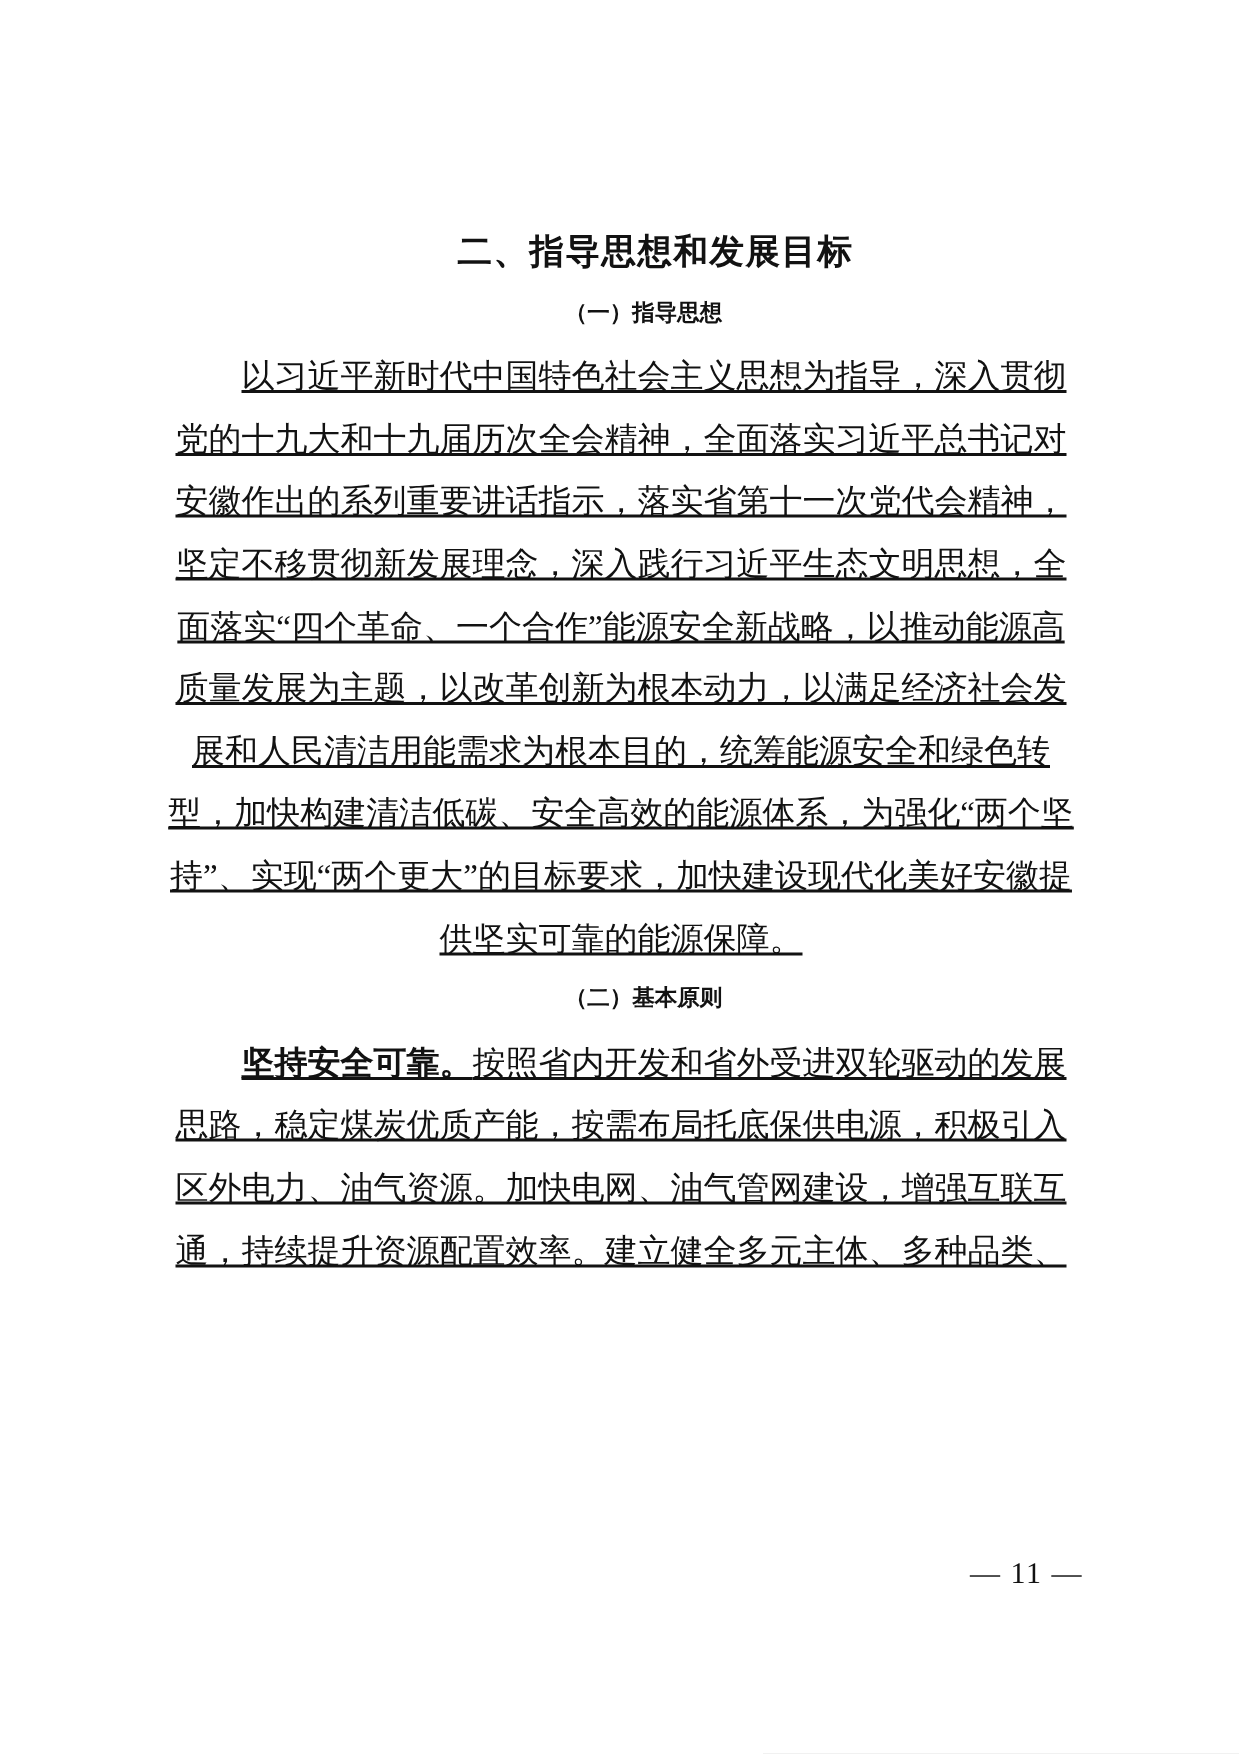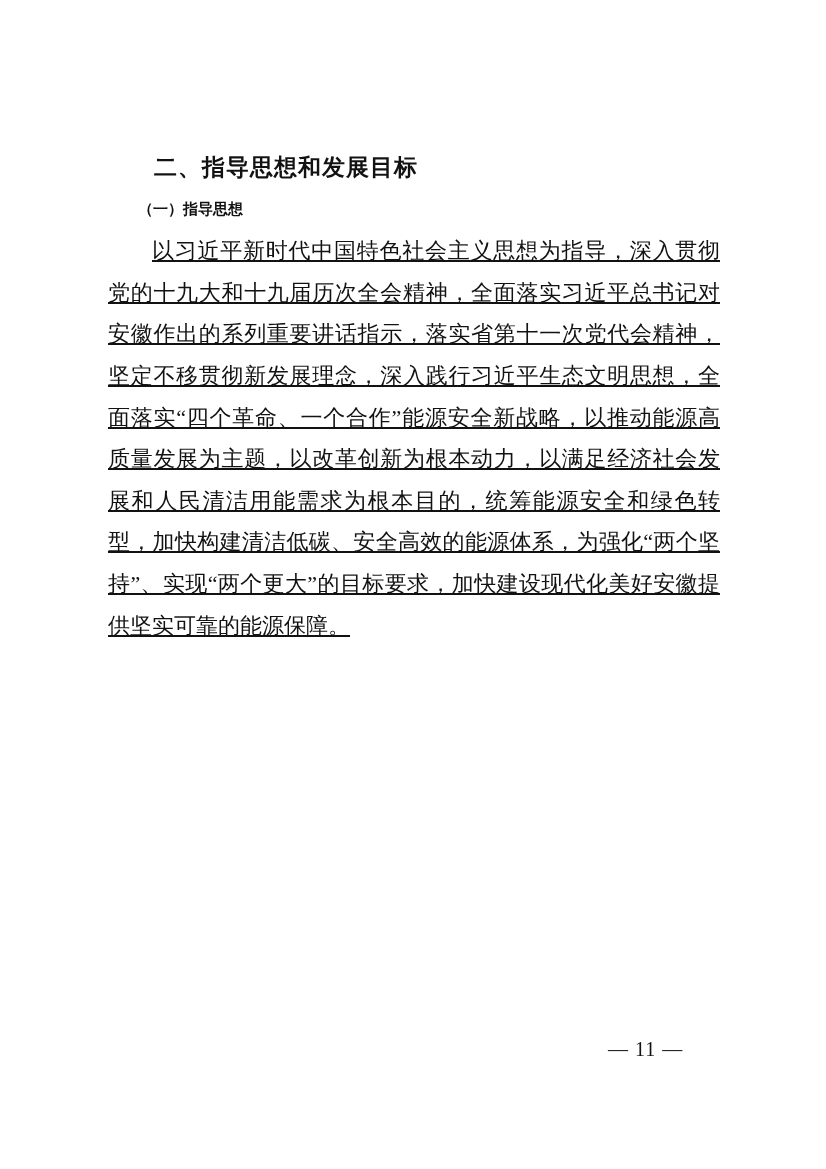--- a/index.html
+++ b/index.html
@@ -16,21 +16,21 @@
   .content {
     position: absolute;
     left: 108px;
     top: 147px;
     width: 612px;
     font-size: 22px;
     line-height: 41.6px;
     text-align: justify;
     text-justify: inter-character;
   }
-  .content h1, .content h2, .content p { margin: 0; padding: 0; }
+  .content h1, .content h2, .content p { margin: 0; padding: 0; text-align: center; }
   .section-heading {
     font-family: "Liberation Sans", "DejaVu Sans", sans-serif;
     font-weight: bold;
     font-size: 23px;
     line-height: 41.6px;
     text-indent: 2em;
     letter-spacing: 1px;
     text-align: left;
   }
   .subsection-heading {
@@ -45,38 +45,40 @@
     text-decoration: underline;
   }
   .lead {
     font-weight: bold;
   }
   .page-number {
     position: absolute;
     left: 608px;
     top: 1036px;
     width: 114px;
-    text-align: left;
+    text-align: right;
     font-size: 20px;
     line-height: 26px;
     letter-spacing: 1px;
     white-space: nowrap;
   }
 </style>
 </head>
 <body>
 
 <div class="page">
   <div class="content">
 
     <h1 class="section-heading">二、指导思想和发展目标</h1>
 
     <h2 class="subsection-heading">（一）指导思想</h2>
 
     <p class="body-paragraph"><span>以习近平新时代中国特色社会主义思想为指导，深入贯彻党的十九大和十九届历次全会精神，全面落实习近平总书记对安徽作出的系列重要讲话指示，落实省第十一次党代会精神，坚定不移贯彻新发展理念，深入践行习近平生态文明思想，全面落实“四个革命、一个合作”能源安全新战略，以推动能源高质量发展为主题，以改革创新为根本动力，以满足经济社会发展和人民清洁用能需求为根本目的，统筹能源安全和绿色转型，加快构建清洁低碳、安全高效的能源体系，为强化“两个坚持”、实现“两个更大”的目标要求，加快建设现代化美好安徽提供坚实可靠的能源保障。</span></p>
 
+    <h2 class="subsection-heading">（二）基本原则</h2>
 
 
+    <p class="body-paragraph"><strong class="lead">坚持安全可靠。</strong><span>按照省内开发和省外受进双轮驱动的发展思路，稳定煤炭优质产能，按需布局托底保供电源，积极引入区外电力、油气资源。加快电网、油气管网建设，增强互联互通，持续提升资源配置效率。建立健全多元主体、多种品类、</span></p>
 
   </div>
 
   <div class="page-number">— 11 —</div>
 </div>
 
 </body></html>

